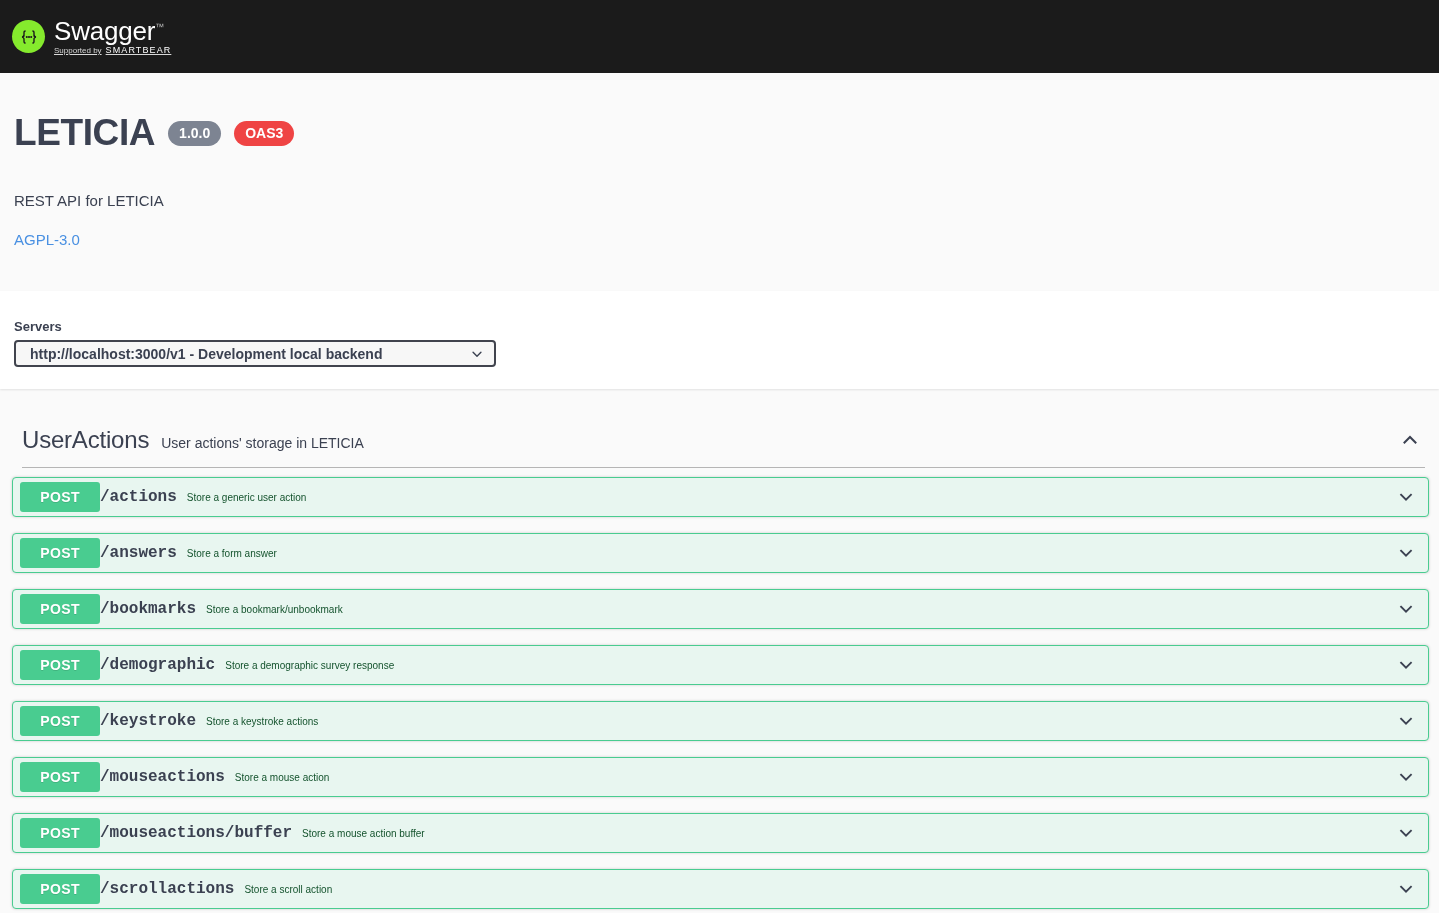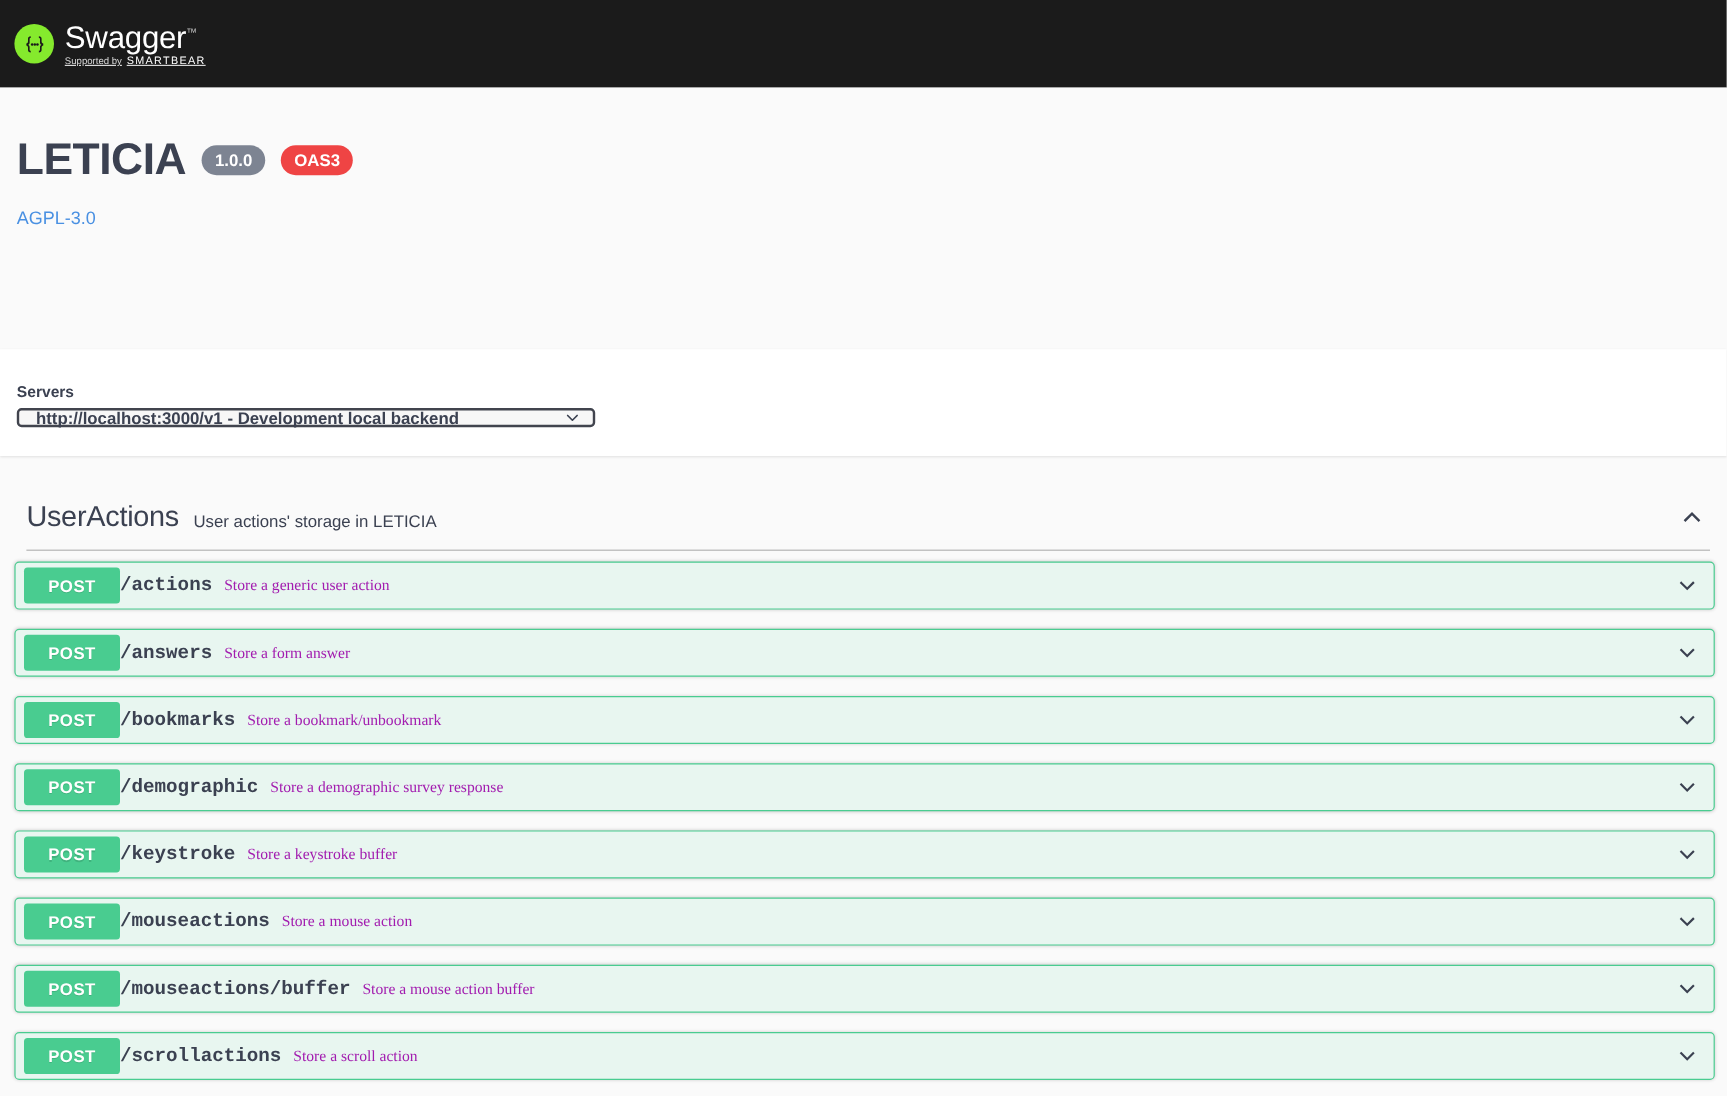--- a/index.html
+++ b/index.html
@@ -133,21 +133,21 @@
     color: #3b4151;
     margin-bottom: 6px;
     display: block;
   }
   .server-select {
     display: inline-flex;
     align-items: center;
     justify-content: space-between;
     gap: 16px;
     min-width: 482px;
-    height: 16px;
+    height: 27px;
     padding: 0 10px 0 14px;
     border: 2px solid #41444e;
     border-radius: 4px;
     background: #f7f7f7;
     font-family: "Liberation Sans", sans-serif;
     font-size: 14px;
     font-weight: bold;
     color: #3b4151;
     cursor: pointer;
   }
@@ -226,23 +226,23 @@
   }
   .op-path {
     font-family: "Liberation Mono", monospace;
     font-size: 16px;
     font-weight: bold;
     color: #3b4151;
     padding: 0 10px 0 0;
     white-space: nowrap;
   }
   .op-summary {
-    font-family: Liberation Serif, serif;
-    font-size: 13px;
-    color: #a21caf;
+    font-family: Liberation Sans, sans-serif;
+    font-size: 10px;
+    color: #14532d;
     white-space: nowrap;
   }
   .op-spacer { flex: 1; }
   .op-toggle {
     display: flex;
     align-items: center;
     justify-content: center;
     width: 24px;
     height: 24px;
     flex: none;
@@ -272,20 +272,21 @@
   </a>
 </header>
 
 <section class="info-section">
   <div class="info-inner">
     <div class="title-row">
       <h1 class="api-title">LETICIA</h1>
       <span class="badge-version">1.0.0</span>
       <span class="badge-oas">OAS3</span>
     </div>
+    <p class="api-desc">REST API for LETICIA</p>
     <a class="api-license">AGPL-3.0</a>
   </div>
 </section>
 
 <section class="servers-section">
   <label class="servers-label">Servers</label>
   <div class="server-select">
     <span>http://localhost:3000/v1 - Development local backend</span>
     <span class="caret">
       <svg width="14" height="14" viewBox="0 0 16 16" aria-hidden="true">
@@ -354,21 +355,21 @@
       <span class="op-toggle">
         <svg width="18" height="18" viewBox="0 0 20 20" aria-hidden="true">
             <path d="M4.5 7.5L10 13l5.5-5.5" fill="none" stroke="#3b4151" stroke-width="2" stroke-linecap="square"></path>
           </svg>
       </span>
     </div>
 
     <div class="op-row">
       <span class="op-method">POST</span>
       <span class="op-path">/keystroke</span>
-      <span class="op-summary">Store a keystroke buffer</span>
+      <span class="op-summary">Store a keystroke actions</span>
       <span class="op-spacer"></span>
       <span class="op-toggle">
         <svg width="18" height="18" viewBox="0 0 20 20" aria-hidden="true">
             <path d="M4.5 7.5L10 13l5.5-5.5" fill="none" stroke="#3b4151" stroke-width="2" stroke-linecap="square"></path>
           </svg>
       </span>
     </div>
 
     <div class="op-row">
       <span class="op-method">POST</span>

